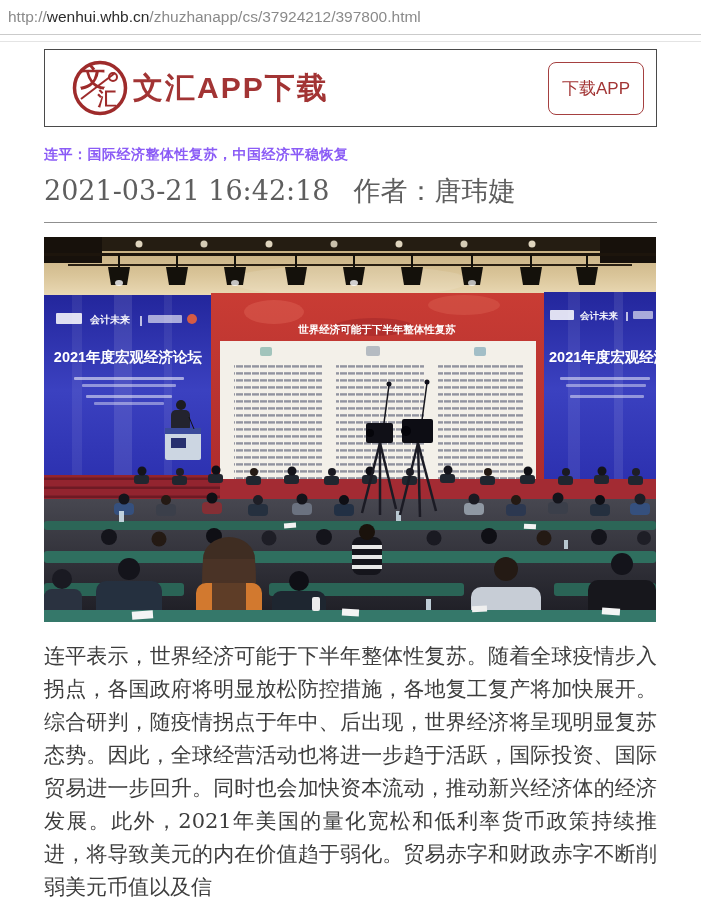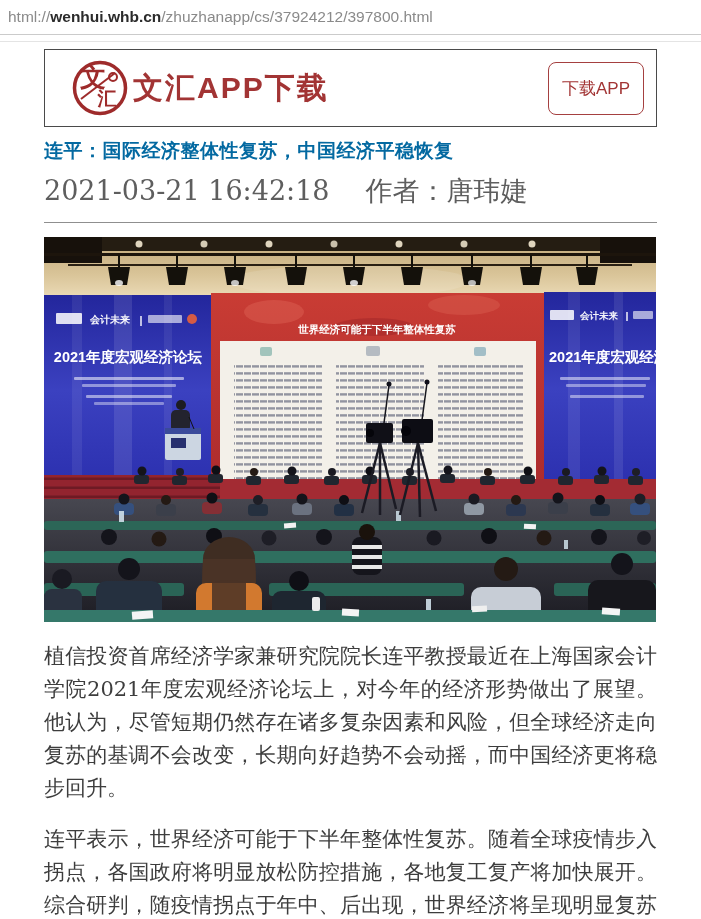--- a/index.html
+++ b/index.html
@@ -4,59 +4,59 @@
 <style>
   html,body{margin:0;padding:0;background:#fff;}
   .viewport{width:701px;height:919px;overflow:hidden;background:#fff;
     font-family:"Liberation Sans",sans-serif;position:relative;}
 
   
   .urlbar{height:35px;background:#fff;border-bottom:1px solid #cbcbcb;
     display:flex;align-items:center;padding:0 8px;box-sizing:border-box;
     font-size:15.5px;white-space:nowrap;overflow:hidden;}
   .url-gray{color:#8a8a8a;}
-  .url-bold{color:#2b2b2b;font-weight:bold;}
+  .url-bold{color:#2b2b2b;font-weight:normal;}
   .urlbar-sep{height:6px;background:#fff;border-bottom:1px solid #e4e4e4;}
 
   
   .content{padding:0 44px;box-sizing:border-box;}
 
   
   .app-banner{margin-top:7px;height:78px;border:1px solid #4a4a4a;
     display:flex;align-items:center;padding:0 12px 0 26px;box-sizing:border-box;
     background:#fff;cursor:pointer;}
   .seal{width:58px;height:58px;flex:0 0 auto;}
   .banner-title{font-size:30px;color:#a23434;margin-left:4px;font-weight:600;
     letter-spacing:2px;}
   .dl-btn{margin-left:auto;background:#fff;border:1.5px solid #a54040;color:#a23434;
     border-radius:8px;font-size:17px;padding:14px 13px;font-family:inherit;cursor:pointer;}
 
   
-  .title{font-size:19px;font-weight:bold;color:#0369a1;margin:11px 0 0 0;
+  .title{font-size:14px;font-weight:bold;color:#8b5cf6;margin:19px 0 0 0;
     letter-spacing:0.5px;}
   .meta{margin-top:9px;font-family:"DejaVu Serif","Liberation Serif",serif;
     font-size:27px;color:#5e5e5e;white-space:nowrap;}
-  .meta .author{margin-left:36px;}
+  .meta .author{margin-left:24px;}
   .rule{border:none;border-top:1px solid #8f8f8f;margin:13px 0 0 0;}
 
   
   .photo{margin-top:14px;width:612px;height:385px;overflow:hidden;background:#b91c1c;}
   .photo svg{display:block;}
 
   
   .para{font-family:"DejaVu Serif","Liberation Serif",serif;font-size:21px;
     line-height:33px;color:#3d3d3d;text-align:justify;margin:18px 0 0 0;}
 </style>
 </head>
 <body>
 
 <div class="viewport">
 
   <div class="urlbar">
-    <span class="url-gray">html://</span>
+    <span class="url-gray">http://</span>
       <span class="url-bold">wenhui.whb.cn</span>
       <span class="url-gray">/zhuzhanapp/cs/37924212/397800.html</span>
   </div>
   <div class="urlbar-sep"></div>
 
   <div class="content">
 
     <div class="app-banner">
       <span class="seal">
         <svg viewBox="0 0 58 58" width="58" height="58">
@@ -360,17 +360,16 @@
           <rect x="88" y="374" width="21" height="8" fill="#f4f4f4" transform="rotate(-4 98 378)"></rect>
           <rect x="298" y="372" width="17" height="7" fill="#f4f4f4" transform="rotate(3 306 375)"></rect>
           <rect x="428" y="369" width="15" height="6" fill="#efefef" transform="rotate(-3 435 372)"></rect>
           <rect x="558" y="371" width="18" height="7" fill="#f4f4f4" transform="rotate(4 567 374)"></rect>
           <rect x="268" y="360" width="8" height="14" rx="2" fill="#ececec"></rect>
           <rect x="382" y="362" width="5" height="11" fill="#cfe0ea" opacity="0.9"></rect>
         </g>
       </svg>
     </div>
 
-    <p class="para">植信投资首席经济学家兼研究院院长连平教授最近在上海国家会计学院2021年度宏观经济论坛上，对今年的经济形势做出了展望。他认为，尽管短期仍然存在诸多复杂因素和风险，但全球经济走向复苏的基调不会改变，长期向好趋势不会动摇，而中国经济更将稳步回升。</p>
     <p class="para">连平表示，世界经济可能于下半年整体性复苏。随着全球疫情步入拐点，各国政府将明显放松防控措施，各地复工复产将加快展开。综合研判，随疫情拐点于年中、后出现，世界经济将呈现明显复苏态势。因此，全球经营活动也将进一步趋于活跃，国际投资、国际贸易进一步回升。同时也会加快资本流动，推动新兴经济体的经济发展。此外，2021年美国的量化宽松和低利率货币政策持续推进，将导致美元的内在价值趋于弱化。贸易赤字和财政赤字不断削弱美元币值以及信</p>
 
   </div>
 </div>
 
 </body></html>

